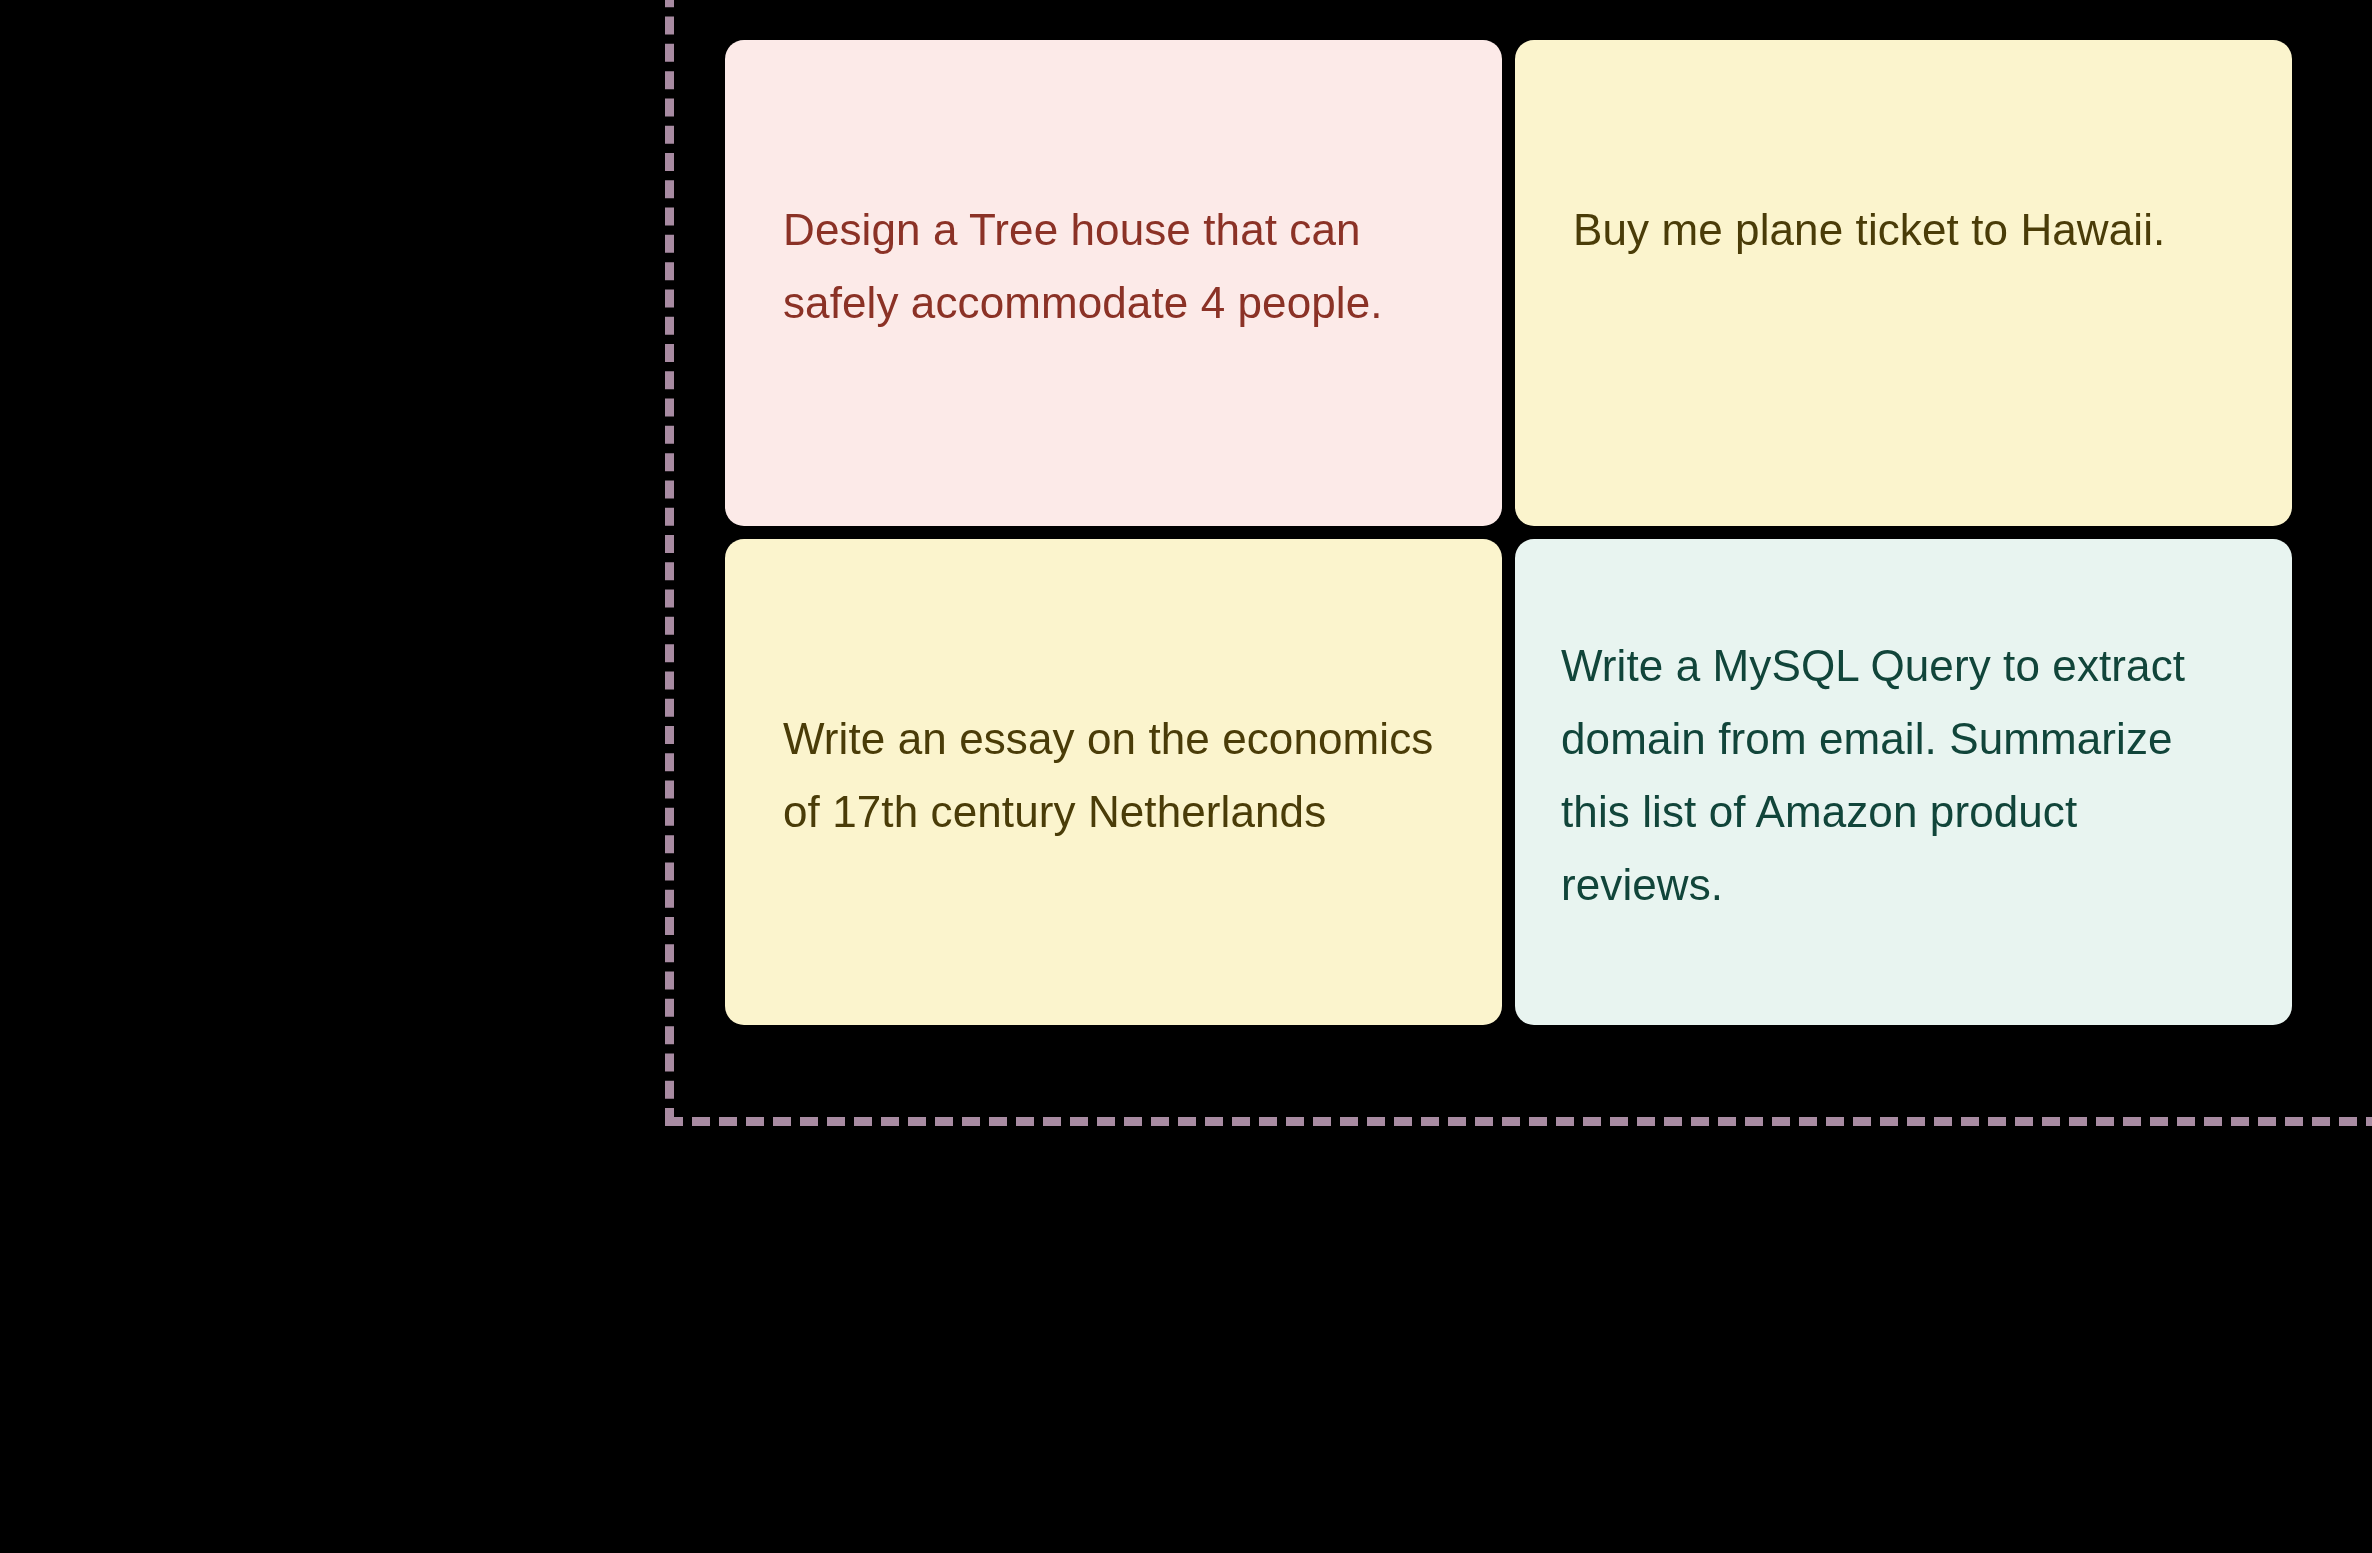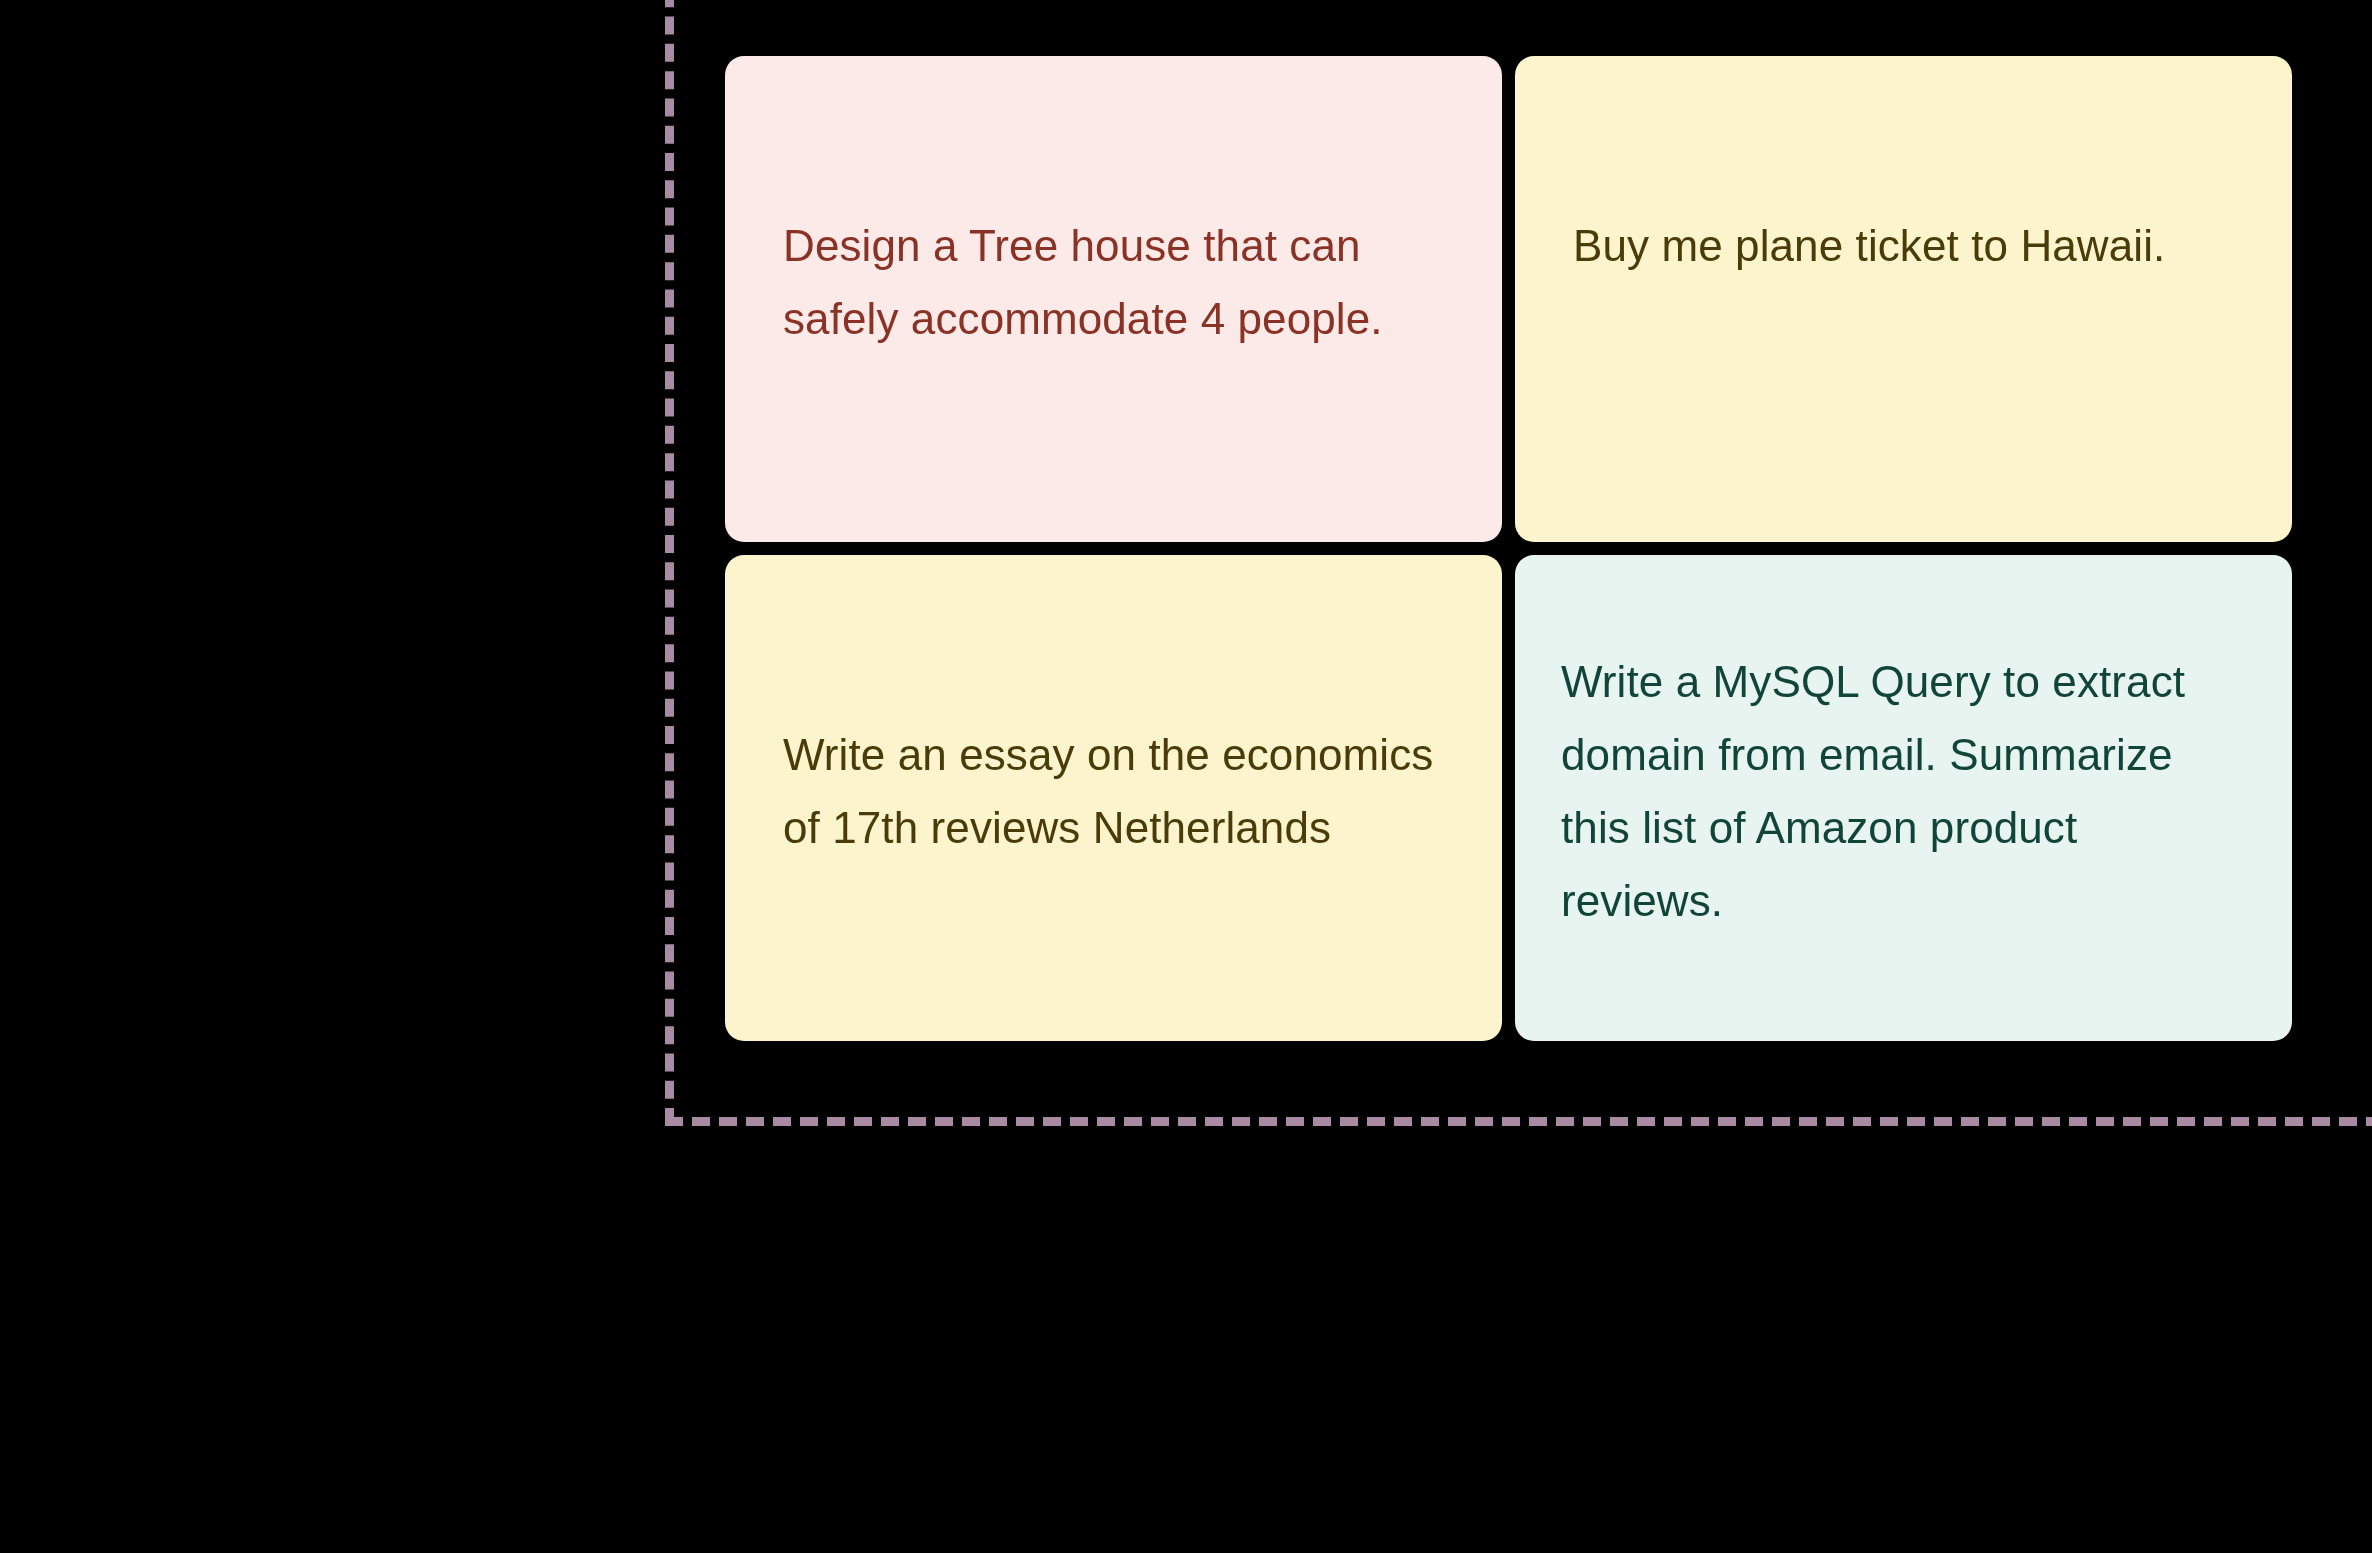--- a/index.html
+++ b/index.html
@@ -28,21 +28,21 @@
     border-top: 0;
     border-right: 0;
     box-sizing: border-box;
     pointer-events: none;
   }
 
   
   #card-grid {
     position: absolute;
     left: 725px;
-    top: 56px;
+    top: 40px;
     width: 1591px;
     display: grid;
     grid-template-columns: 777px 777px;
     grid-template-rows: 486px 486px;
     column-gap: 38px;
     row-gap: 40px;
     gap: 13px;
   }
 
   .prompt-card {
@@ -89,21 +89,21 @@
 
   <div class="prompt-card card-1 theme-pink" style="background: rgb(252, 234, 232);">
     <p class="card-text" style="color: rgb(139, 50, 38);">Design a Tree house that can safely accommodate 4 people.</p>
   </div>
 
   <div class="prompt-card card-2 theme-yellow" style="background: rgb(251, 244, 205);">
     <p class="card-text" style="color: rgb(74, 60, 8);">Buy me plane ticket to Hawaii.</p>
   </div>
 
   <div class="prompt-card card-3 theme-yellow" style="background: rgb(251, 244, 205);">
-    <p class="card-text" style="color: rgb(74, 60, 8);">Write an essay on the economics of 17th reviews Netherlands</p>
+    <p class="card-text" style="color: rgb(74, 60, 8);">Write an essay on the economics of 17th century Netherlands</p>
   </div>
 
   <div class="prompt-card card-4 theme-mint" style="background: rgb(232, 244, 240);">
     <p class="card-text" style="color: rgb(17, 69, 58);">Write a MySQL Query to extract domain from email. Summarize this list of Amazon product reviews.</p>
   </div>
 
 </div>
 
 
 </body></html>

